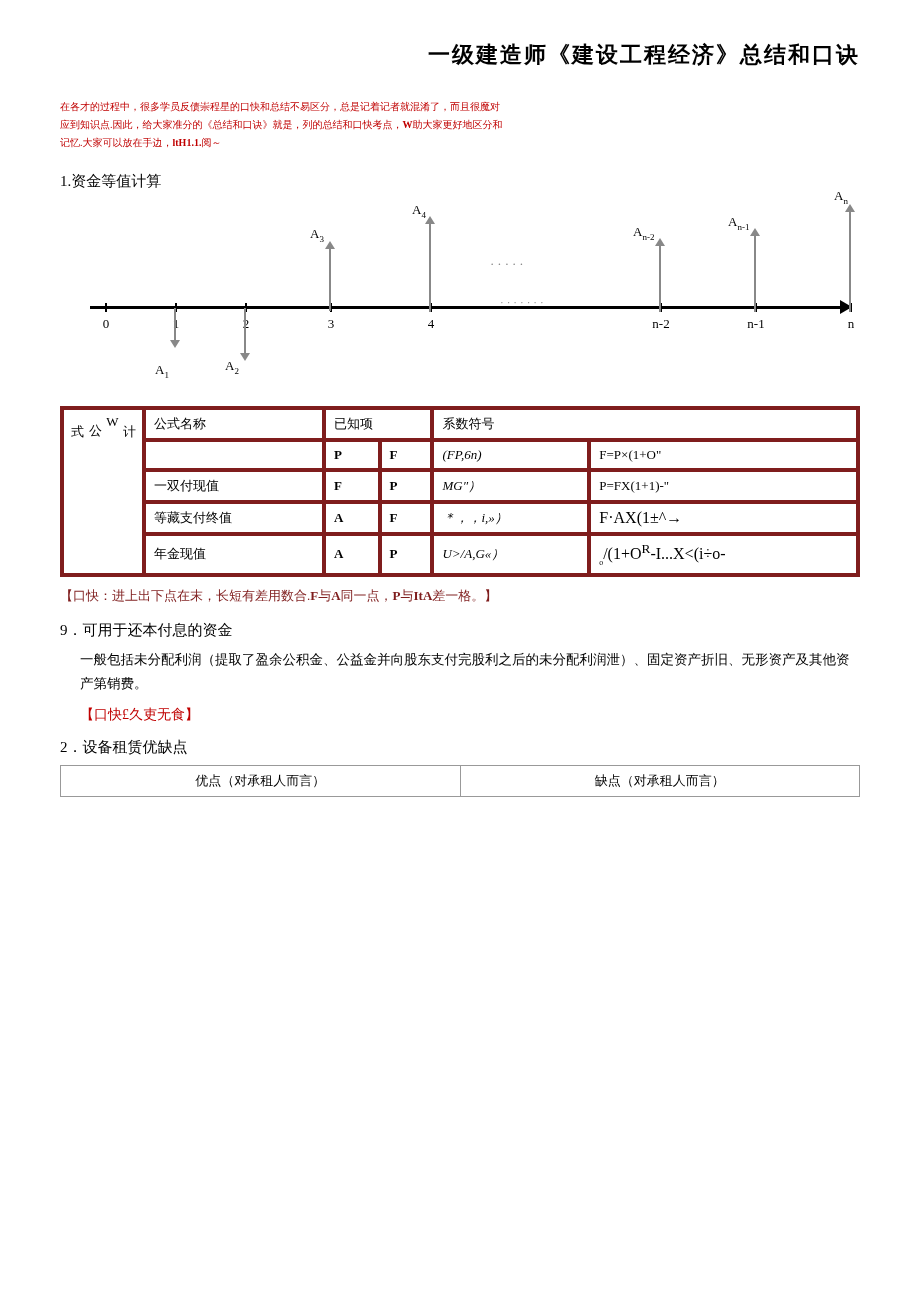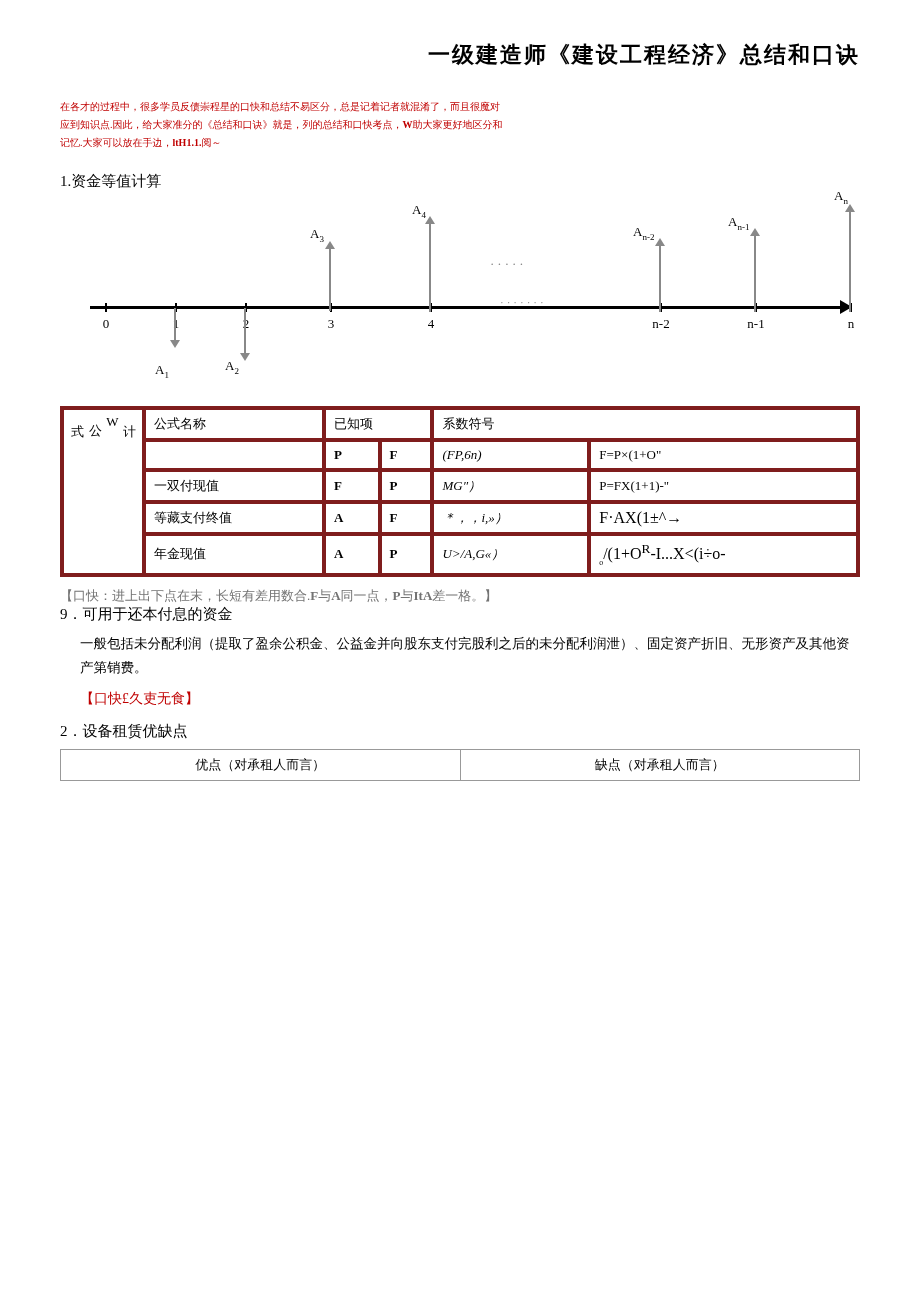--- a/index.html
+++ b/index.html
@@ -139,22 +139,23 @@
     }
     .formula-table .side-label {
       writing-mode: vertical-rl;
       text-orientation: upright;
       font-size: 13px;
       letter-spacing: 2px;
       padding: 4px;
       width: 28px;
     }
     .tip-text {
-      color: #737373;
-      font-size: 13px;
+      color: #7f1d1d;
+      font-size: 13px;
+      margin-bottom: 16px;
     }
     .section2-title {
       font-size: 15px;
       margin-bottom: 8px;
     }
     .section-content {
       font-size: 13.5px;
       line-height: 1.8;
       margin-left: 20px;
       margin-bottom: 10px;

